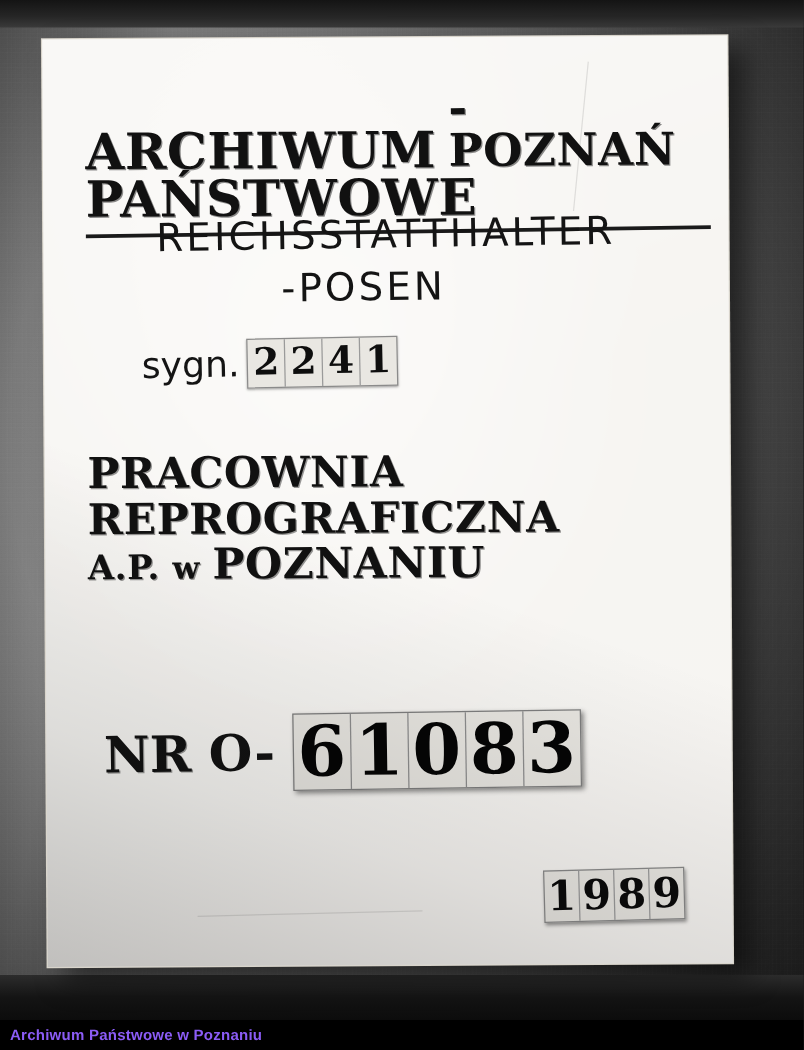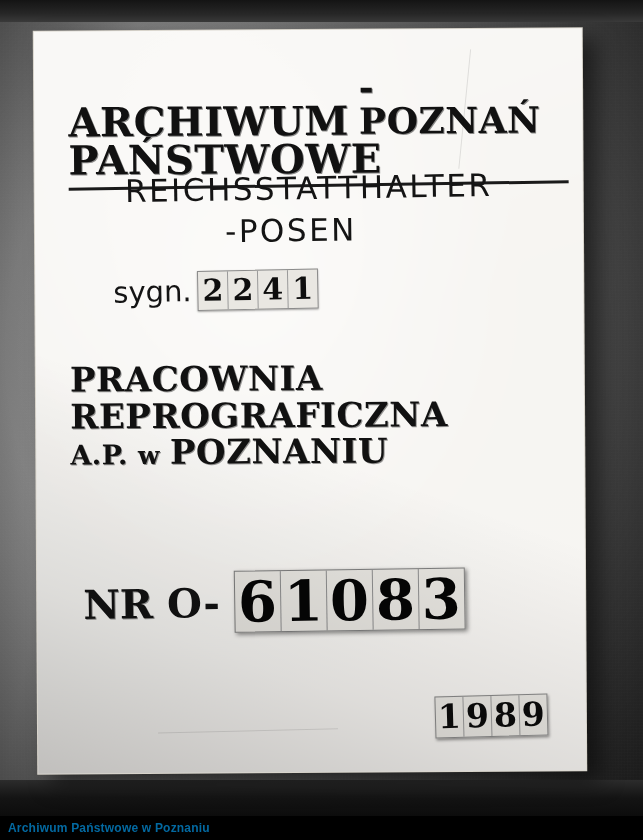--- a/index.html
+++ b/index.html
@@ -271,21 +271,21 @@
   .caption-bar {
     position: absolute;
     left: 0; right: 0; bottom: 0;
     height: 24px;
     background: #000;
     display: flex;
     align-items: center;
     padding-left: 8px;
   }
   .caption-bar span {
-    color: #0369a1;
+    color: #8b5cf6;
     font-family: "Liberation Sans", sans-serif;
     font-size: 12px;
     font-weight: 700;
     letter-spacing: 0.2px;
   }
 
   
   .scratch {
     position: absolute;
     background: rgba(0,0,0,0.10);

